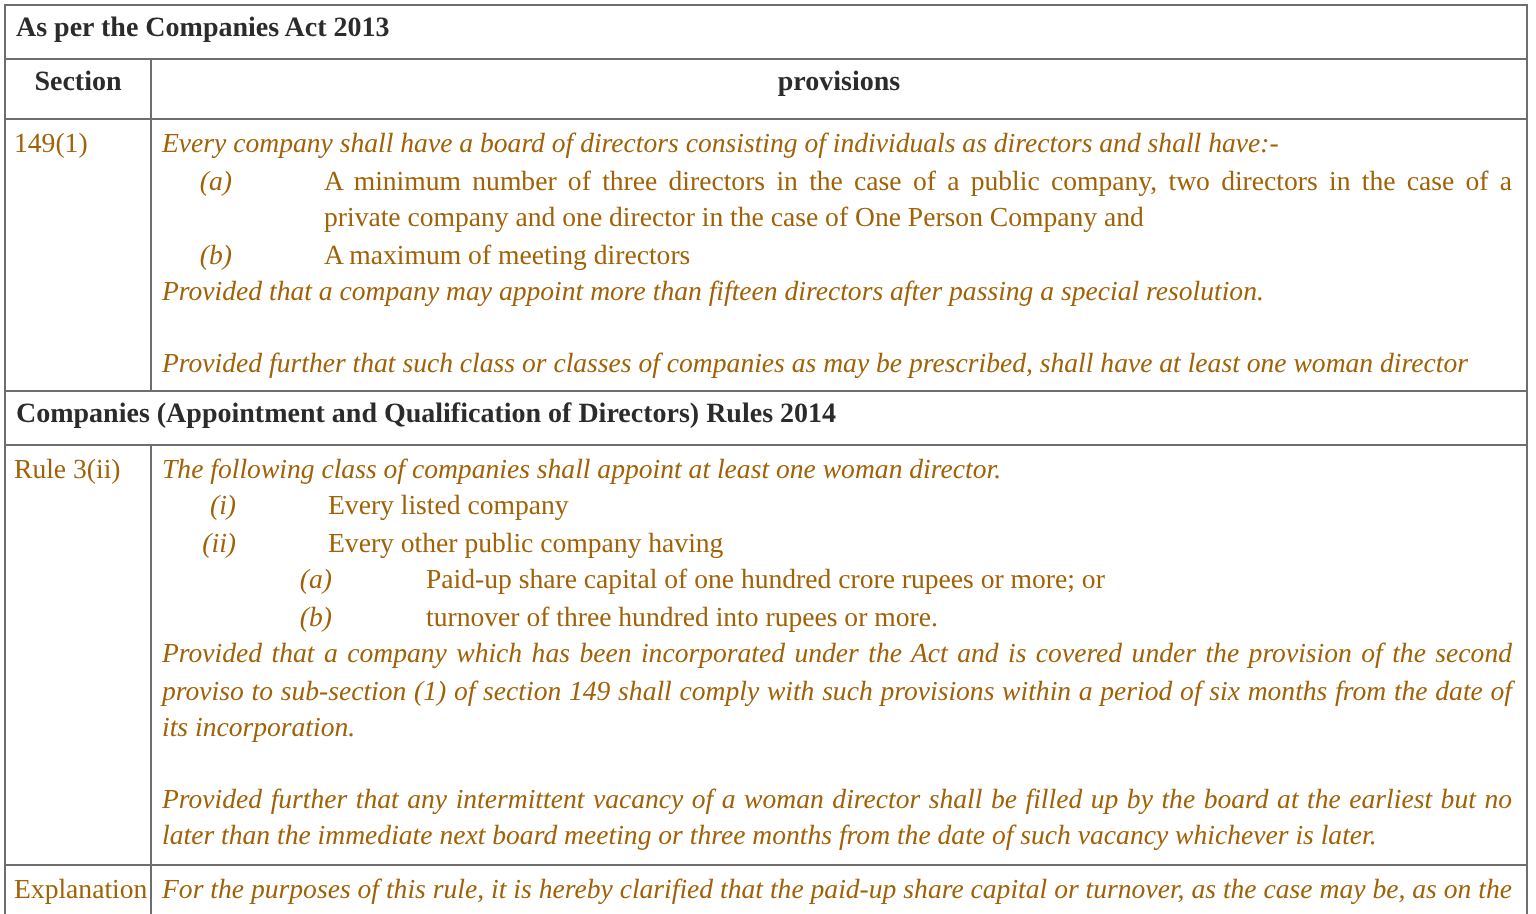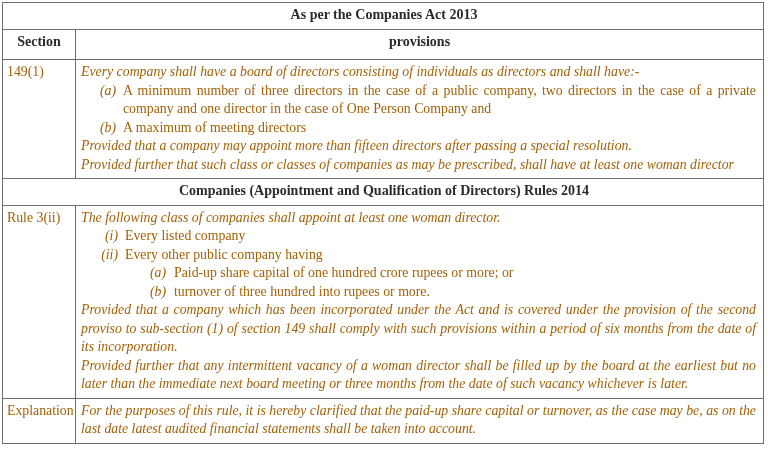--- a/index.html
+++ b/index.html
@@ -27,46 +27,45 @@
     line-height: 18.5px;
     color: #a16207;
   }
   col.c-section { width: 73px; }
   tr.group-row td {
     font-weight: bold;
     color: #2b2b2b;
     font-size: 14px;
     padding: 3px 3px 4px 5px;
     height: 16px;
-    text-align: center;
   }
   tr.colhead-row th {
     font-weight: bold;
     color: #2b2b2b;
     font-size: 14px;
     text-align: center;
     padding: 3px 2px 8px 2px;
     height: 16px;
   }
   td.sec-cell {
     padding: 3px 2px 3px 4px;
   }
   td.prov-cell {
     padding: 3px 7px 4px 5px;
   }
   .para { margin: 0; font-style: italic; }
   .just { text-align: justify; }
-  .gap { }
+  .gap { margin-top: 17px; }
   .li { display: flex; }
   .marker {
     font-style: italic;
     flex: none;
     text-align: right;
   }
-  .li-text { flex: 1 1 auto; }
+  .li-text { flex: 1 1 auto; margin-left: 39px; }
   
   .li.l1a { margin-left: 14px; }
   .li.l1a .marker { width: 21px; margin-right: 7px; }
   
   .li.l1b { margin-left: 10px; }
   .li.l1b .marker { width: 27px; margin-right: 7px; }
   
   .li.l2 { margin-left: 63px; }
   .li.l2 .marker { width: 22px; margin-right: 8px; }
 </style>

